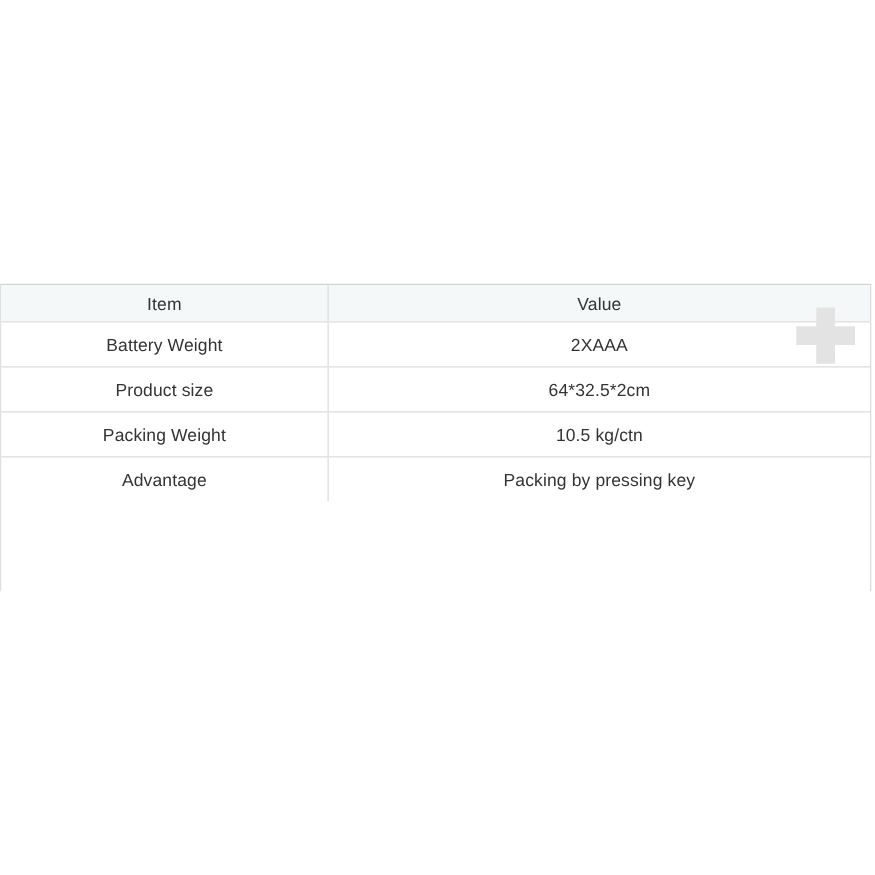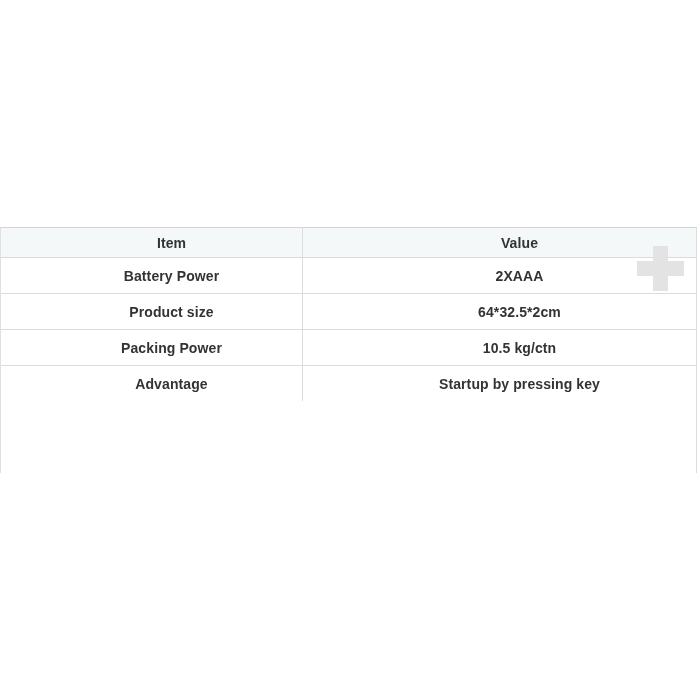--- a/index.html
+++ b/index.html
@@ -34,25 +34,24 @@
   .t-row.header {
     height: 29px;
     border-top: none;
     background: #f4f8f8;
   }
   .t-cell {
     display: flex;
     align-items: center;
     justify-content: center;
     font-size: 14px;
-    font-weight: bold;
+    font-weight: normal;
     color: #333333;
     letter-spacing: 0.1px;
     text-align: center;
-    margin-left: 40px;
   }
   .t-cell.item-col {
     width: 262px;
     flex: 0 0 262px;
     border-right: 1px solid #dcdcdc;
   }
   .t-cell.value-col {
     flex: 1;
   }
   
@@ -82,39 +81,39 @@
 <div class="page">
 
   <div class="spec-table">
 
     <div class="t-row header">
       <div class="t-cell item-col">Item</div>
       <div class="t-cell value-col">Value</div>
     </div>
 
     <div class="t-row">
-      <div class="t-cell item-col">Battery Power</div>
+      <div class="t-cell item-col">Battery Weight</div>
       <div class="t-cell value-col">2XAAA</div>
     </div>
 
 
     <div class="t-row">
       <div class="t-cell item-col">Product size</div>
       <div class="t-cell value-col">64*32.5*2cm</div>
     </div>
 
 
     <div class="t-row">
-      <div class="t-cell item-col">Packing Power</div>
+      <div class="t-cell item-col">Packing Weight</div>
       <div class="t-cell value-col">10.5 kg/ctn</div>
     </div>
 
     <div class="t-row">
       <div class="t-cell item-col">Advantage</div>
-      <div class="t-cell value-col">Startup by pressing key</div>
+      <div class="t-cell value-col">Packing by pressing key</div>
     </div>
 
   </div>
 
   <div class="zoom-plus">
     <div class="bar-h"></div>
     <div class="bar-v"></div>
   </div>
 
 </div>

